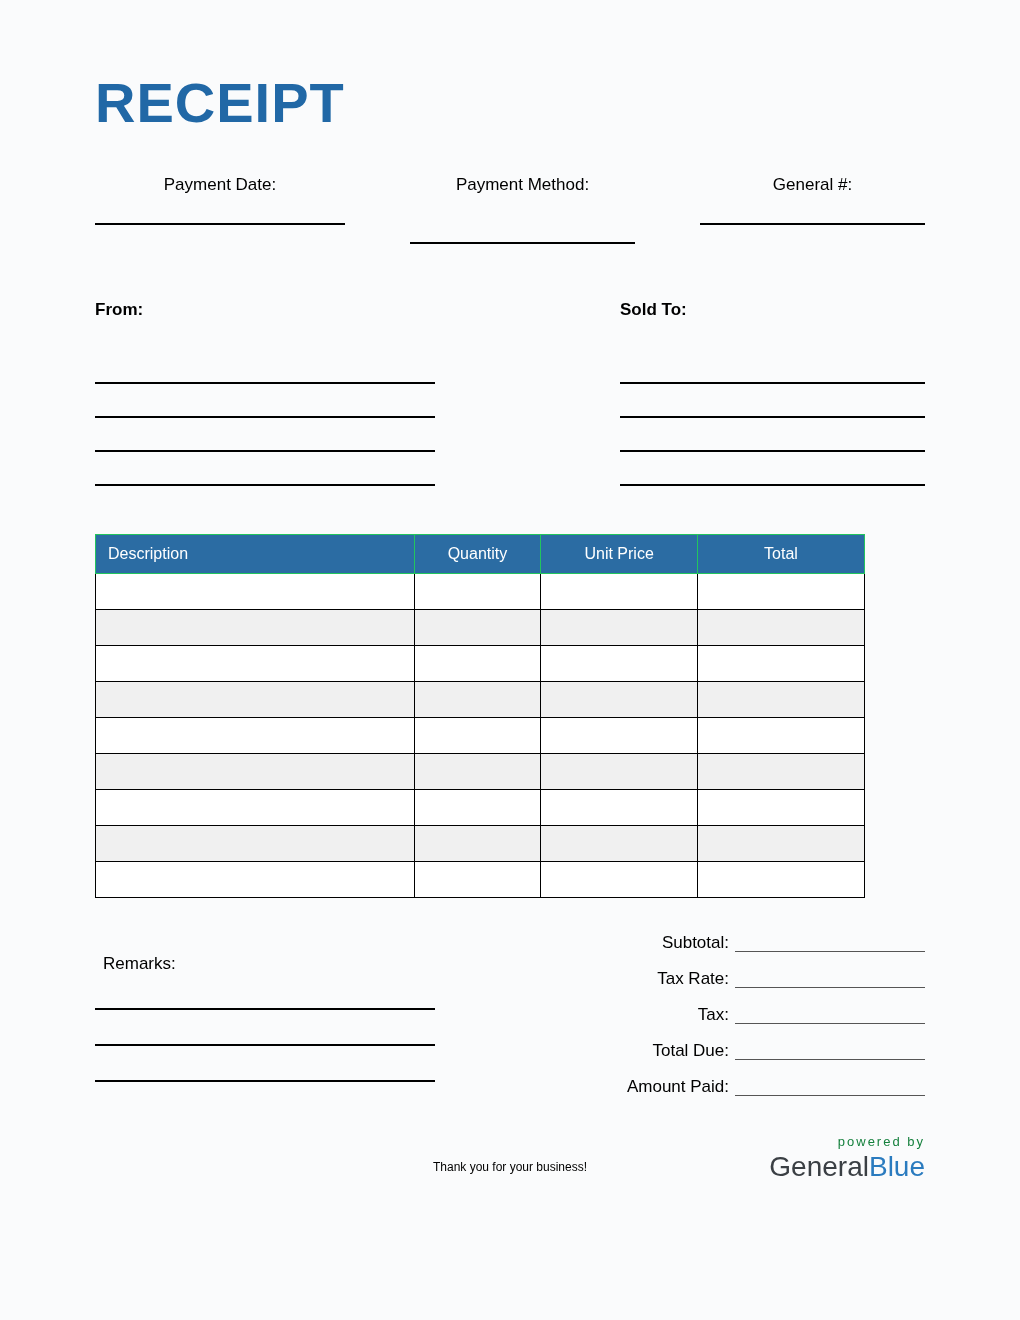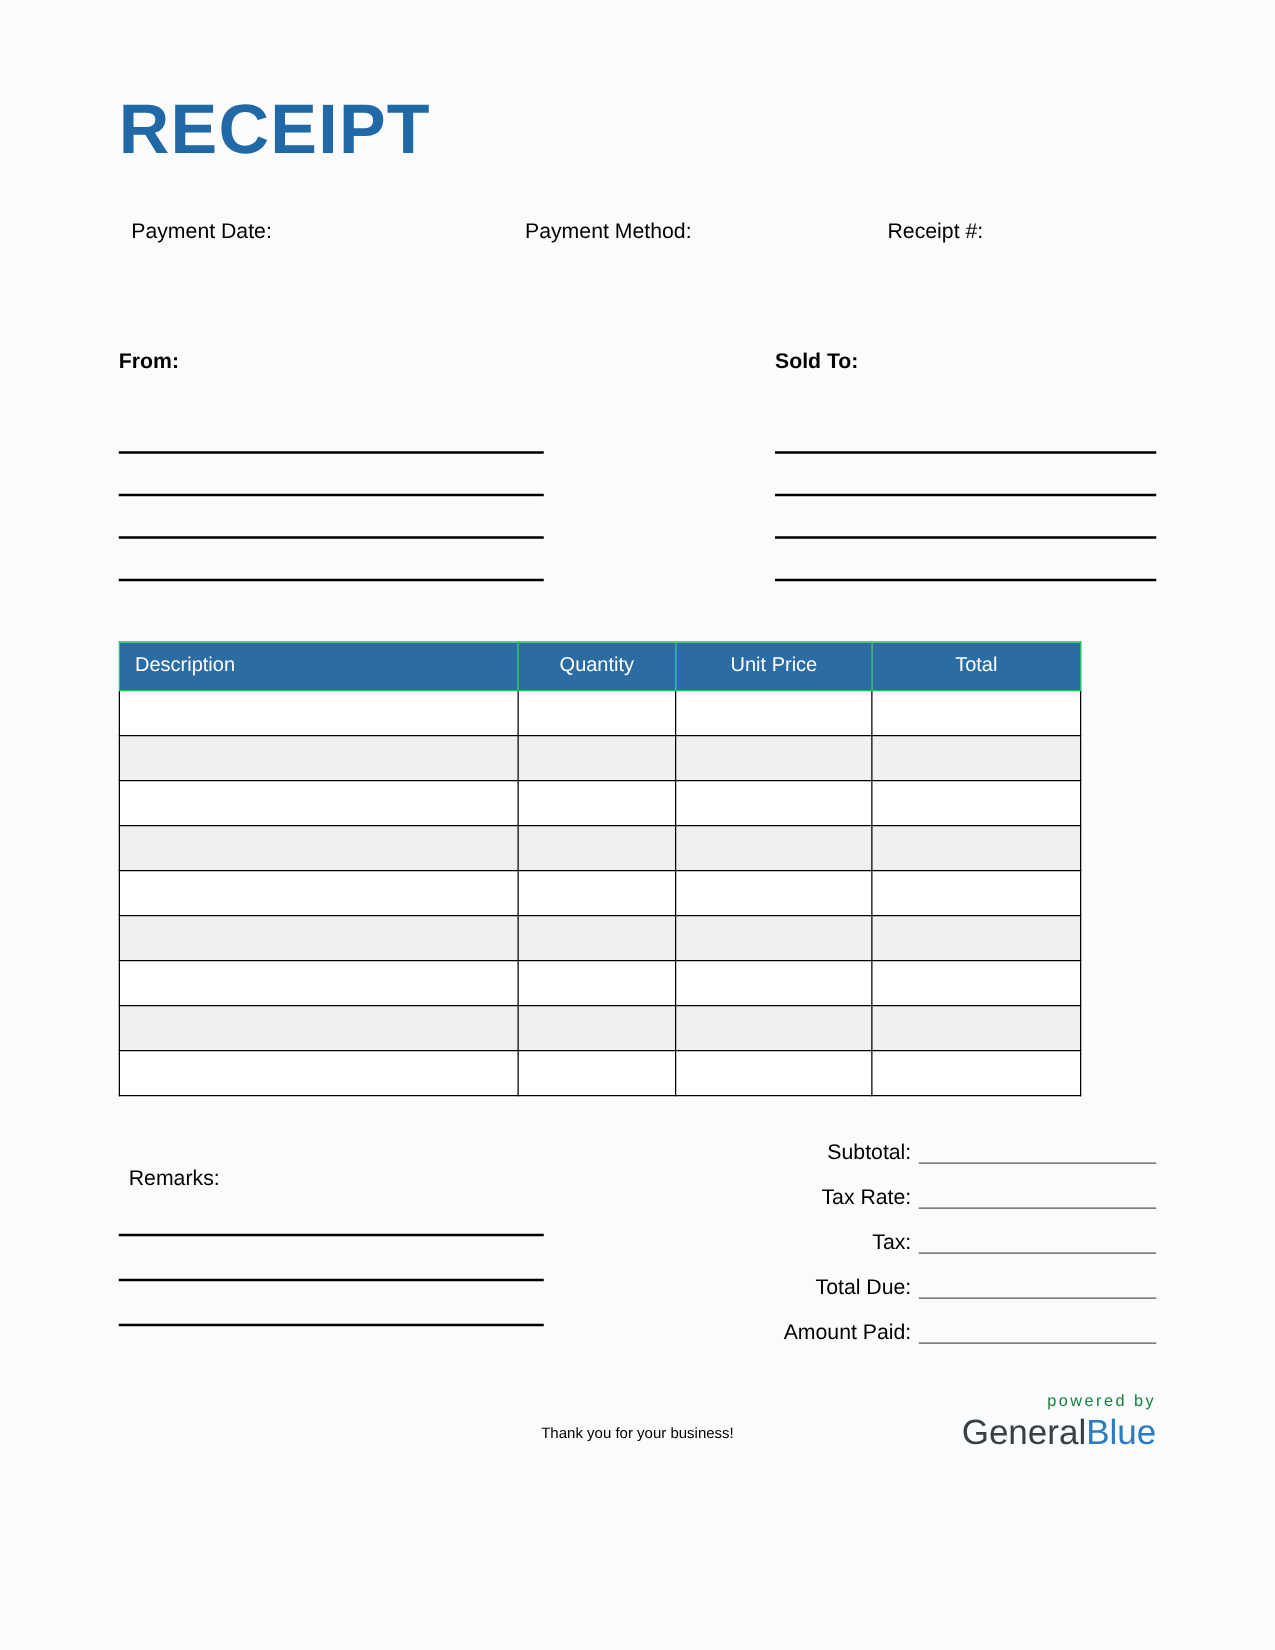--- a/index.html
+++ b/index.html
@@ -19,21 +19,21 @@
     letter-spacing: 1px;
     margin-bottom: 40px;
   }
   .meta-row {
     display: flex;
     justify-content: space-between;
     margin-bottom: 8px;
   }
   .meta-item {
     display: flex;
-    flex-direction: row;
+    flex-direction: column;
   }
   .meta-item .label {
     font-size: 17px;
     text-align: center;
     padding: 0 10px 28px;
   }
   .meta-item .underline {
     border-bottom: 2px solid #000;
   }
   .meta-1 { width: 250px; }
@@ -161,21 +161,21 @@
 <div class="meta-row">
   <div class="meta-item meta-1">
     <div class="label">Payment Date:</div>
     <div class="underline"></div>
   </div>
   <div class="meta-item meta-2">
     <div class="label">Payment Method:</div>
     <div class="underline"></div>
   </div>
   <div class="meta-item meta-3">
-    <div class="label">Receipt #:</div>
+    <div class="label">General #:</div>
     <div class="underline"></div>
   </div>
 </div>
 
 <div class="parties">
   <div class="party">
     <div class="party-label">From:</div>
     <div class="line"></div>
     <div class="line"></div>
     <div class="line"></div>

